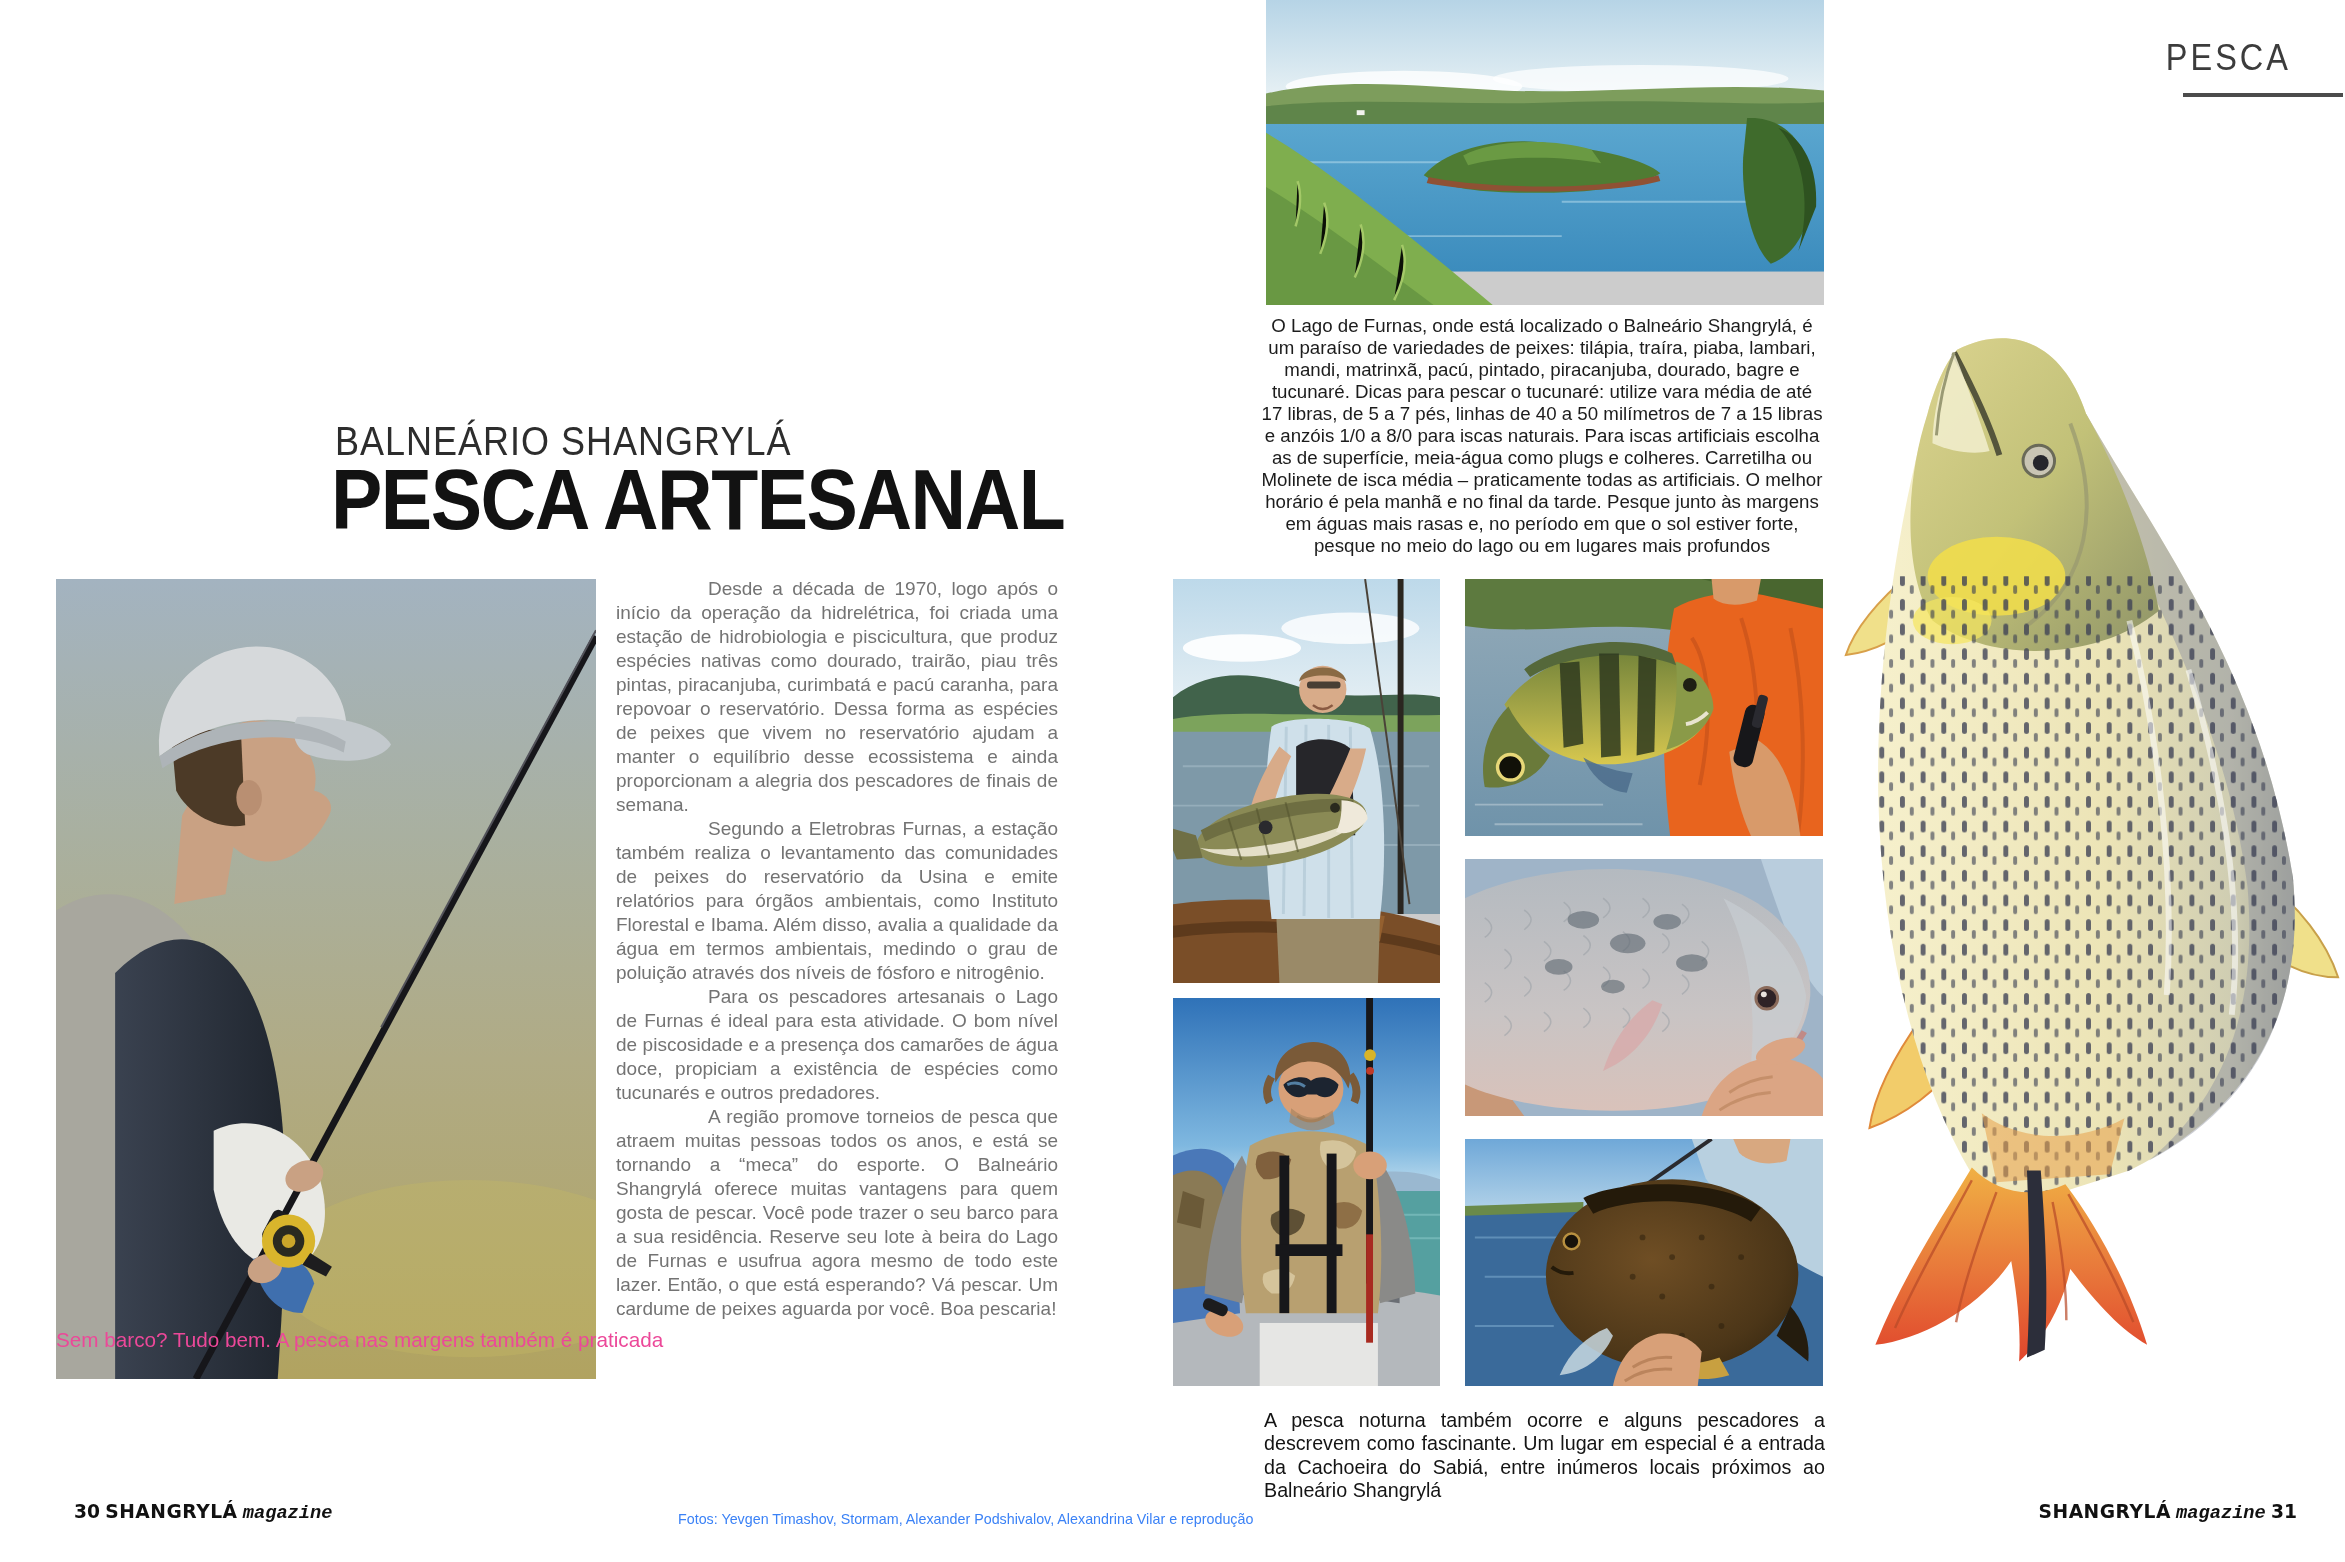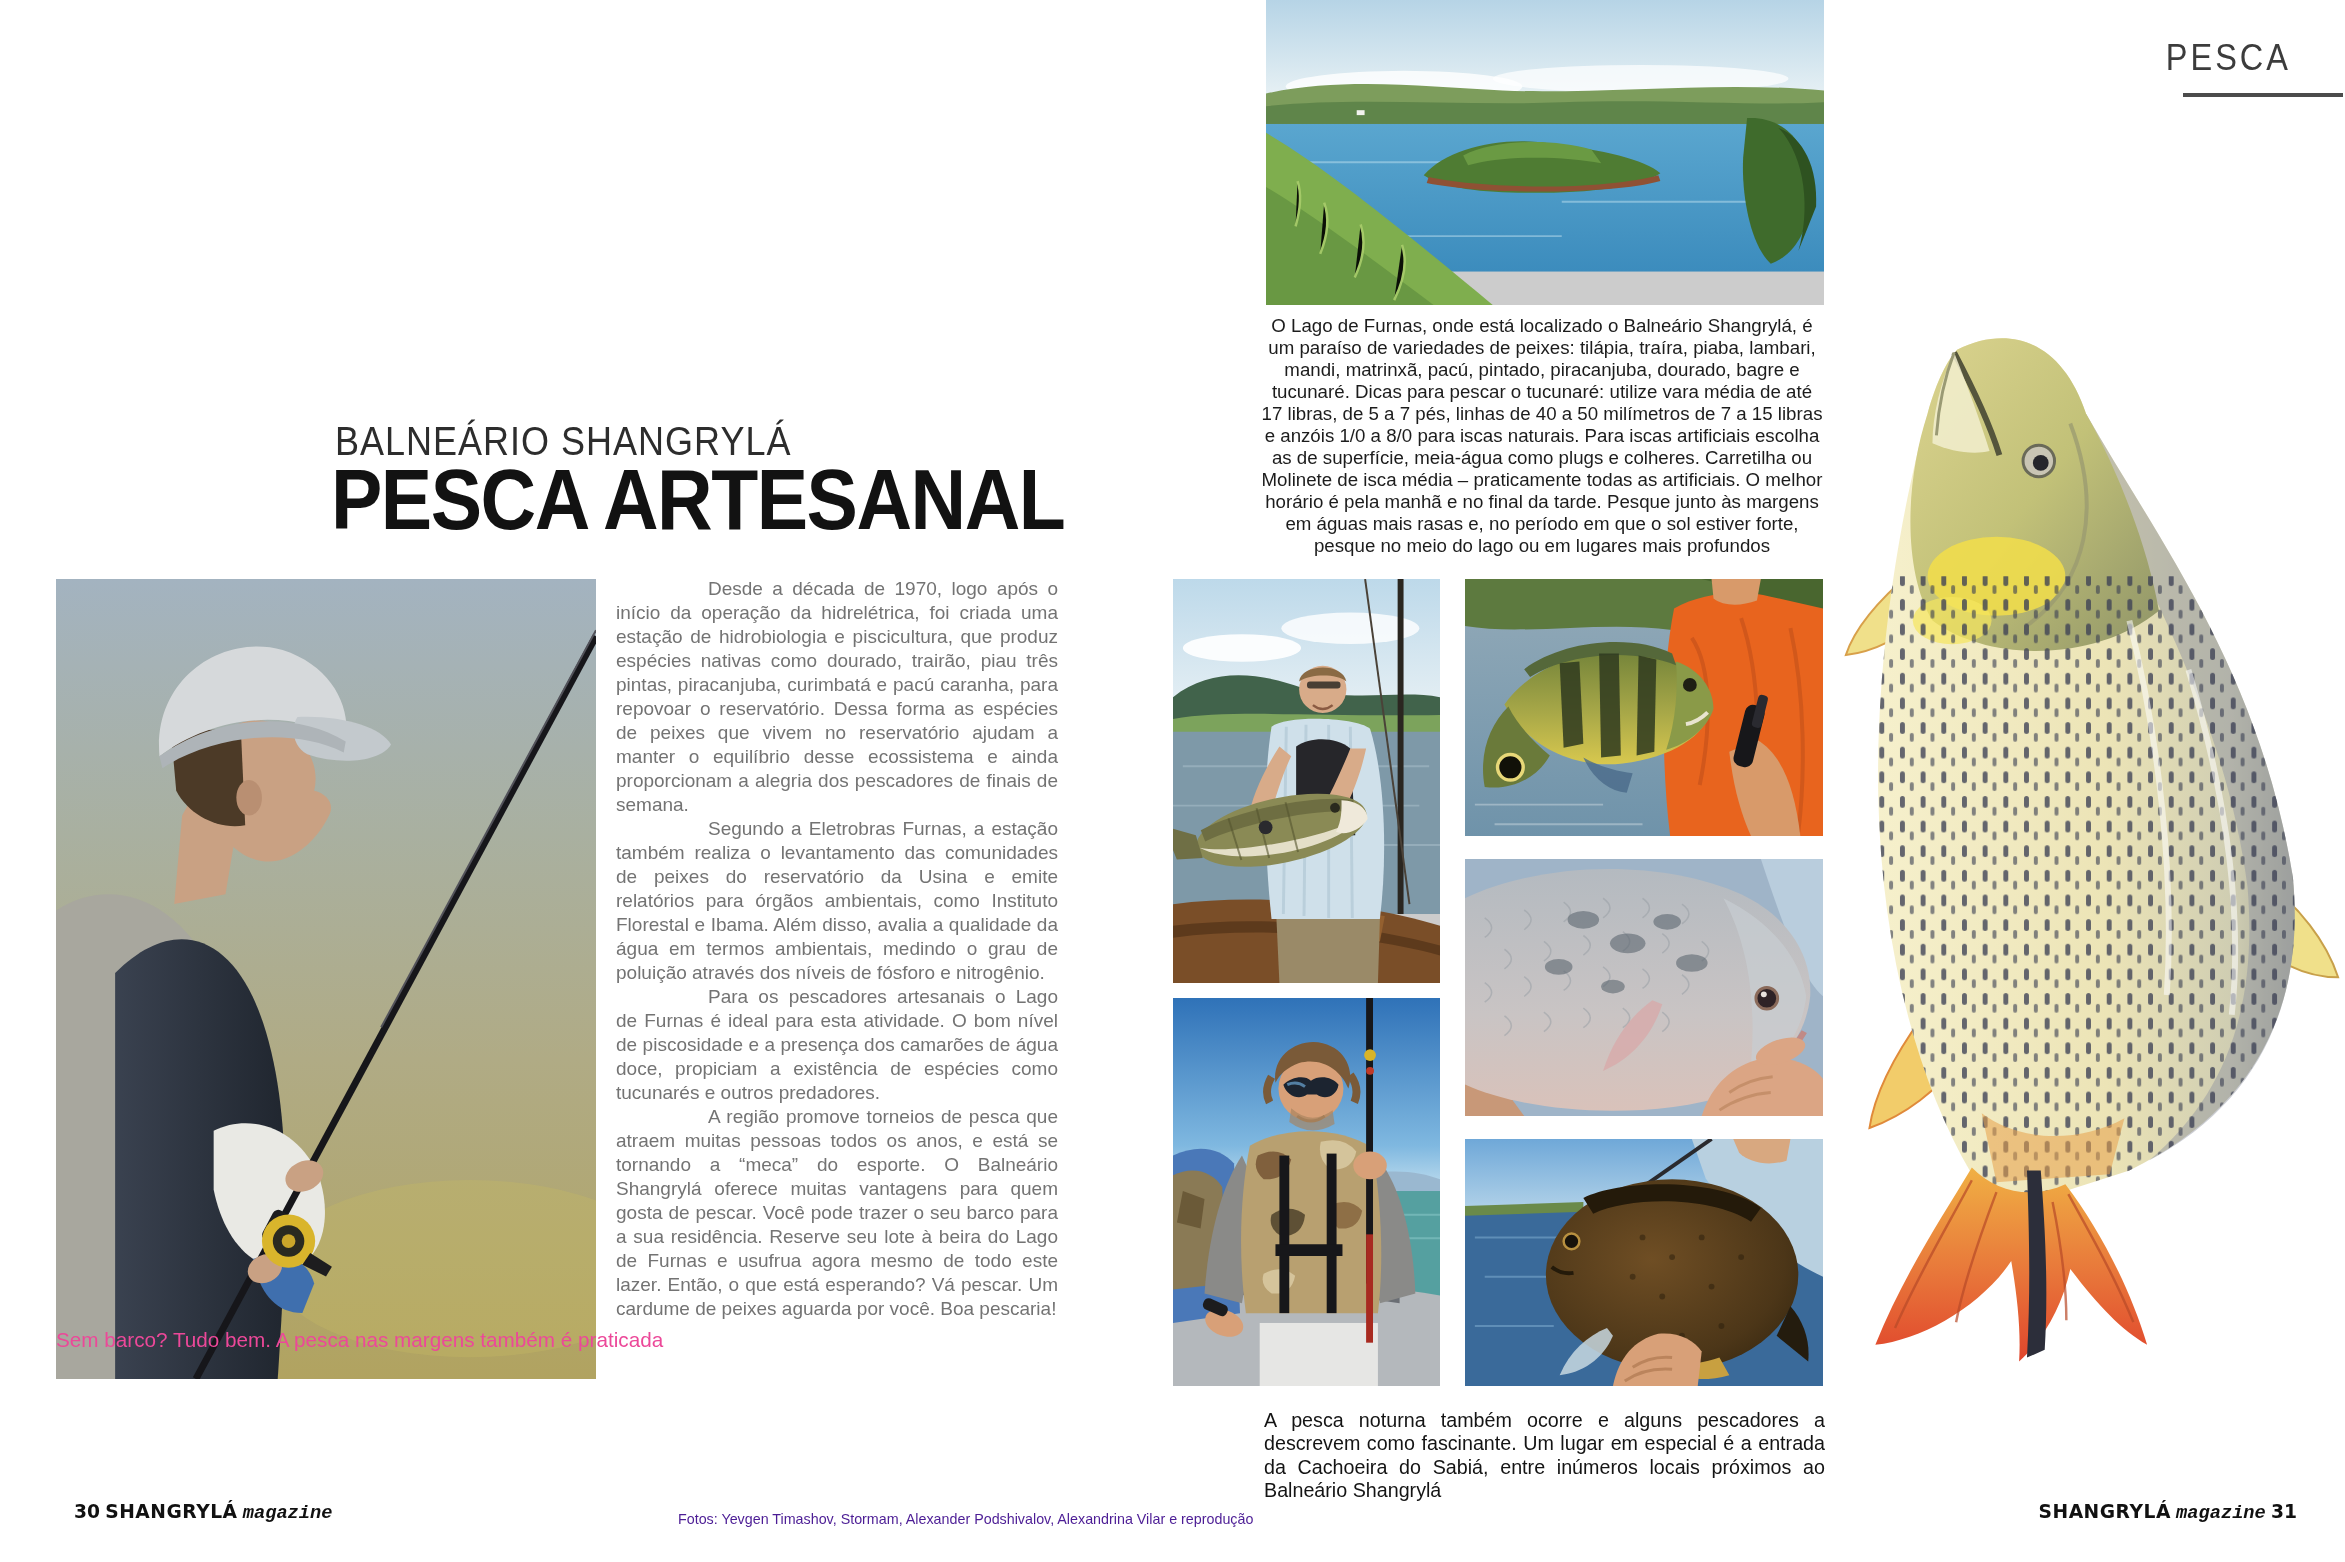--- a/index.html
+++ b/index.html
@@ -18,21 +18,21 @@
   .left-caption{left:56px;top:1328px;width:611px;font-size:20.7px;color:#ec4899;}
   .body-col{left:616px;top:577px;width:442px;font-size:19px;line-height:24px;
             text-align:justify;color:#737373;}
   .body-col p{margin:0;text-indent:92px;}
   .footer{top:1501px;font-size:18.7px;color:#111;}
   .footer-left{left:74px;}
   .footer-right{right:48px;text-align:center;}
   .footer .num{font-weight:700;font-family:"DejaVu Sans",sans-serif;}
   .footer .brand{font-weight:700;font-family:"DejaVu Sans",sans-serif;letter-spacing:0.5px;}
   .footer .mag{font-weight:700;font-style:italic;font-family:Liberation Mono, monospace;margin-top:43px;}
-  .credits{left:678px;top:1511px;font-size:14.3px;color:#4c1d95;}
+  .credits{left:678px;top:1511px;font-size:14.3px;color:#3b82f6;}
 
   
   .section-header{top:37px;right:54px;font-size:32.5px;font-weight:400;letter-spacing:3px;color:#3c3c3c;
                   transform:scaleY(1.15);transform-origin:right top;}
   .header-rule{left:2183px;top:93px;width:160px;height:3.9px;background:#4c4c4c;}
   .lake-photo{left:1266px;top:0;width:558px;height:305px;}
   .intro{left:1261px;top:315px;width:562px;font-size:18.7px;line-height:22px;text-align:center;color:#1c1c1c;}
   .photo-woman{left:1173px;top:579px;width:267px;height:404px;}
   .photo-sunglasses{left:1173px;top:998px;width:267px;height:388px;}
   .photo-tucunare{left:1465px;top:579px;width:358px;height:257px;}

